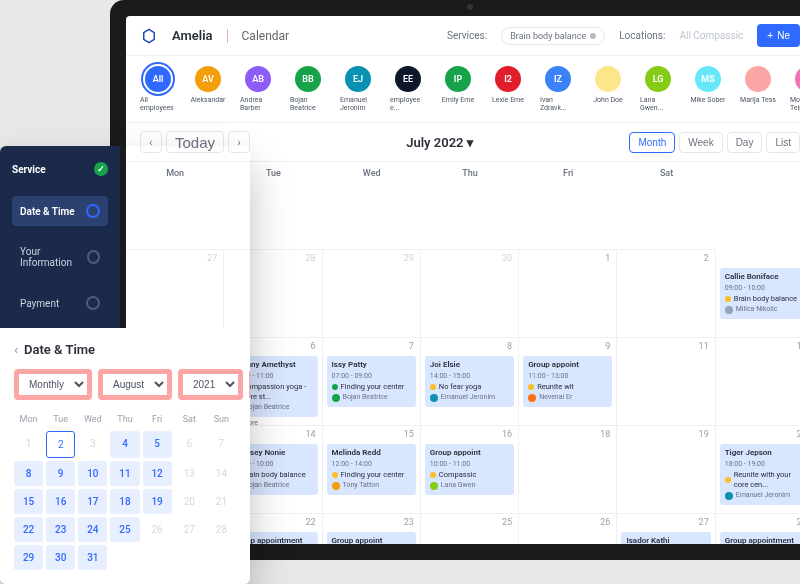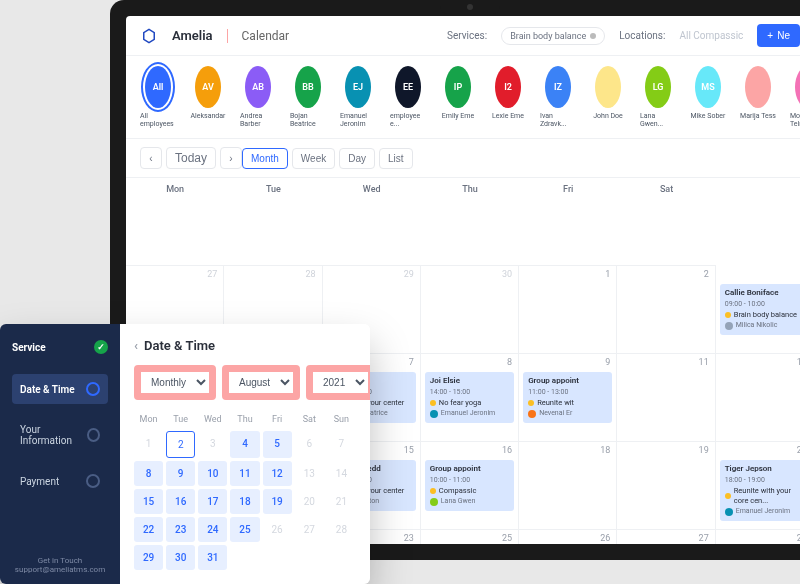--- a/index.html
+++ b/index.html
@@ -19,28 +19,28 @@
 .header-spacer { flex: 1; }
 .hlabel { color: #6b7280; font-size: 10px; }
 .tag-pill { border: 1px solid #e5e7eb; border-radius: 12px; padding: 3px 8px; font-size: 9px; color: #6b7280; display: inline-flex; align-items: center; gap: 4px; }
 .tag-pill .dot { width: 6px; height: 6px; border-radius: 50%; background: #bbb; }
 .select-ph { color: #bfc5cf; font-size: 10px; }
 .btn-primary { background: #2f69ff; color: #fff; border: none; border-radius: 4px; padding: 6px 10px; font-size: 10px; font-weight: 500; display: flex; align-items: center; gap: 4px; }
 
 
 .employees { display: flex; padding: 10px 14px; gap: 14px; border-bottom: 1px solid #eef0f3; overflow: hidden; }
 .emp { display: flex; flex-direction: column; align-items: center; gap: 4px; font-size: 7px; color: #4b5563; width: 36px; flex-shrink: 0; }
-.emp-avatar { width: 26px; height: 42px; border-radius: 50%; display: flex; align-items: center; justify-content: center; font-size: 9px; font-weight: 600; color: #fff; }
+.emp-avatar { width: 26px; height: 26px; border-radius: 50%; display: flex; align-items: center; justify-content: center; font-size: 9px; font-weight: 600; color: #fff; }
 .emp.active .emp-avatar { outline: 2px solid #2f69ff; outline-offset: 2px; }
 
 
 .toolbar { display: flex; align-items: center; padding: 8px 14px; border-bottom: 1px solid #eef0f3; }
 .nav-btns { display: flex; gap: 4px; }
 .nav-btn { width: 22px; height: 22px; border: 1px solid #e5e7eb; border-radius: 4px; background: #fff; font-size: 10px; color: #6b7280; display: flex; align-items: center; justify-content: center; cursor: pointer; }
-.today-btn { width: auto; padding: 0 8px; font-size: 12px; }
+.today-btn { width: auto; padding: 0 8px; font-size: 15px; }
 .cal-title { flex: 1; text-align: center; font-size: 13px; font-weight: 600; color: #2a2f3a; }
 .view-btns { display: flex; gap: 4px; }
 .view-btn { border: 1px solid #e5e7eb; border-radius: 4px; background: #fff; padding: 4px 8px; font-size: 10px; color: #6b7280; }
 .view-btn.active { border-color: #2f69ff; color: #2f69ff; }
 
 
 .cal-grid { flex: 1; display: grid; grid-template-columns: repeat(7, 1fr); grid-auto-rows: minmax(88px, auto); font-size: 9px; overflow: hidden; }
 .cal-head { grid-column: 1 / -1; display: grid; grid-template-columns: repeat(7, 1fr); }
 .cal-head div { text-align: center; padding: 6px 0; font-size: 9px; color: #6b7280; font-weight: 500; border-bottom: 1px solid #eef0f3; }
 .cal-cell { border-right: 1px solid #eef0f3; border-bottom: 1px solid #eef0f3; padding: 4px; position: relative; background: #fff; }
@@ -50,36 +50,36 @@
 .ev { background: #d8e6ff; border-radius: 3px; padding: 4px 5px; margin-top: 14px; font-size: 7.5px; line-height: 1.35; color: #2a2f3a; }
 .ev .t { font-weight: 600; font-size: 8px; }
 .ev .time { color: #6b7280; font-size: 7px; margin: 1px 0; }
 .ev .svc { display: flex; align-items: center; gap: 3px; margin: 1px 0; }
 .ev .svc .sdot { width: 6px; height: 6px; border-radius: 50%; flex-shrink: 0; }
 .ev .staff { display: flex; align-items: center; gap: 3px; font-size: 7px; color: #6b7280; }
 .ev .staff .adot { width: 8px; height: 8px; border-radius: 50%; flex-shrink: 0; }
 .more { font-size: 7px; color: #6b7280; margin-top: 2px; padding-left: 4px; }
 
 
-.overlay { position: absolute; left: 0; bottom: 0; display: flex; box-shadow: 0 20px 40px rgba(0,0,0,0.25); border-radius: 6px; overflow: hidden; z-index: 30; }
+.overlay { position: absolute; left: 0; bottom: 0; display: flex; box-shadow: 0 20px 40px rgba(0,0,0,0.25); border-radius: 6px; overflow: hidden; z-index: 30; flex-direction: column; }
 .side { background: #1b2a4a; color: #cbd5e1; width: 120px; padding: 16px 12px 10px; font-size: 10px; display: flex; flex-direction: column; }
 .side h4 { font-size: 10px; color: #fff; display: flex; align-items: center; justify-content: space-between; margin-bottom: 8px; }
 .check { width: 14px; height: 14px; background: #16a34a; border-radius: 50%; display: flex; align-items: center; justify-content: center; font-size: 9px; color: #fff; }
 .side .sv-item { font-size: 9px; color: #a7b3c9; padding: 4px 0; border-bottom: 1px dashed #2c3d5f; }
 .step { margin-top: 12px; padding: 8px; display: flex; align-items: center; justify-content: space-between; border-radius: 4px; }
 .step.active { background: #2c4170; color: #fff; font-weight: 600; }
 .step .ring { width: 14px; height: 14px; border: 2px solid #4a5d84; border-radius: 50%; }
 .step.active .ring { border-color: #2f69ff; }
 .side-foot { margin-top: auto; text-align: center; font-size: 8px; color: #7e8aa5; padding-top: 12px; }
 
 .picker { background: #fff; width: 250px; padding: 14px; }
 .picker h3 { font-size: 13px; font-weight: 600; color: #2a2f3a; margin-bottom: 12px; display: flex; align-items: center; gap: 6px; }
 .picker h3::before { content:'‹'; color:#9aa0ab; }
 .psel { display: flex; gap: 6px; margin-bottom: 10px; }
-.psel select, .psel .pnav { border: 7px solid #fca5a5; border-radius: 4px; padding: 4px 6px; font-size: 10px; color: #4b5563; background: #fff; }
+.psel select, .psel .pnav { border: 5px solid #fca5a5; border-radius: 4px; padding: 4px 6px; font-size: 10px; color: #4b5563; background: #fff; }
 .psel .pnav { width: 22px; text-align: center; cursor: pointer; }
 .mini { display: grid; grid-template-columns: repeat(7, 1fr); gap: 3px; font-size: 10px; }
 .mini .mh { text-align: center; color: #9aa0ab; font-size: 9px; padding: 4px 0; }
 .mini .md { text-align: center; padding: 7px 0; border-radius: 3px; color: #9aa0ab; }
 .mini .md.avail { background: #e7efff; color: #2f69ff; font-weight: 500; }
 .mini .md.sel { background: #fff; border: 1px solid #2f69ff; color: #2f69ff; }
 .mini .md.dim { color: #d4d8df; }
 </style>
 </head>
 <body>
@@ -166,20 +166,21 @@
           <div>Moys Telroy</div>
         </div>
       </div>
 
     <div class="toolbar">
       <div class="nav-btns">
         <button class="nav-btn">‹</button>
         <button class="nav-btn today-btn">Today</button>
         <button class="nav-btn">›</button>
       </div>
+      <div class="cal-title"><span>July 2022</span> ▾</div>
       <div class="view-btns" id="view-btns">
           <button class="view-btn active">Month</button>
           <button class="view-btn">Week</button>
           <button class="view-btn">Day</button>
           <button class="view-btn">List</button>
         </div>
     </div>
 
     <div class="cal-grid">
       <div class="cal-head" id="cal-head">
@@ -412,24 +413,20 @@
         </div>
         <div class="step">
           <span>Your Information</span>
           <span class="ring"></span>
         </div>
         <div class="step">
           <span>Payment</span>
           <span class="ring"></span>
         </div>
       </div>
-    <div class="side-foot">
-      <div>Get in Touch</div>
-      <div>support@ameliatms.com</div>
-    </div>
   </div>
   <div class="picker">
     <h3>Date &amp; Time</h3>
     <div class="psel">
       <select><option>Monthly</option></select>
       <select><option>August</option></select>
       <select><option>2021</option></select>
       <div class="pnav">‹</div>
       <div class="pnav">›</div>
     </div>

